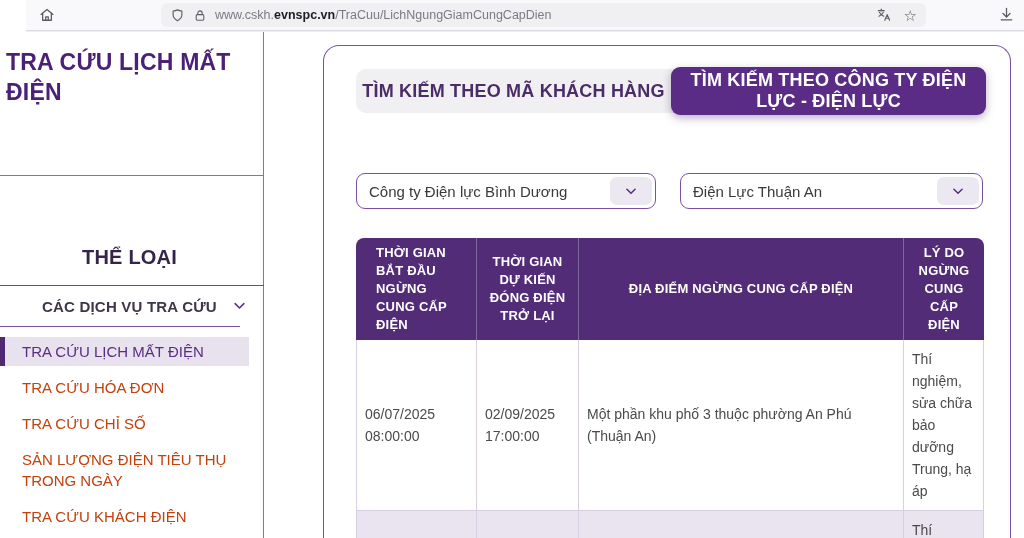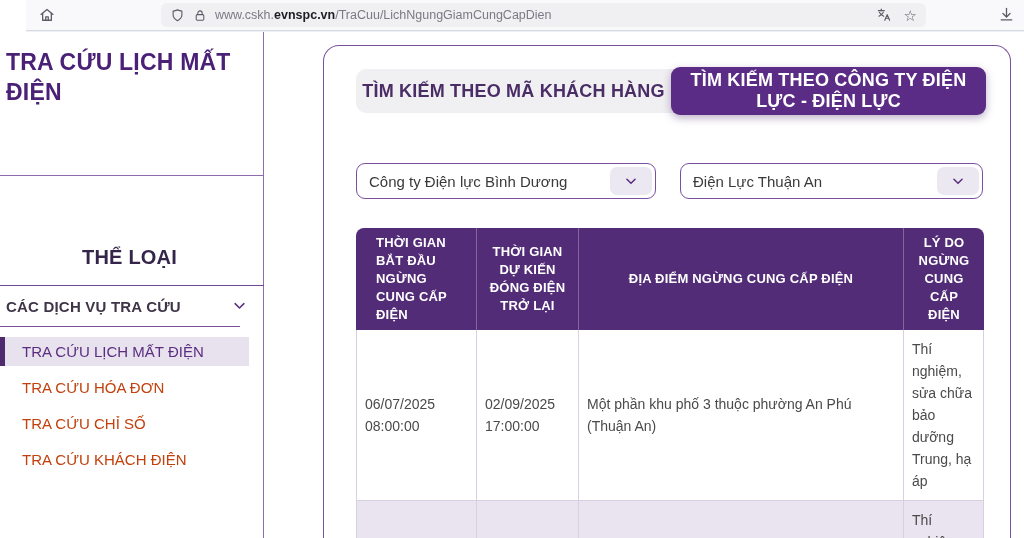--- a/index.html
+++ b/index.html
@@ -34,21 +34,21 @@
   }
   .sb-title{
     margin:0;font-size:23px;line-height:30px;font-weight:700;color:#4a2177;letter-spacing:.2px;
   }
   .sb-hr{border:0;border-top:1px solid #8f6cae;margin:0 0 0 -6px;width:264px;}
   .hr1{margin-top:68px;}
   .sb-cat{margin:70px 0 0 0;font-size:20px;font-weight:700;color:#35254a;letter-spacing:.2px;text-align:center;}
   .hr2{margin-top:16px;border-top-color:#6f4992;}
   .sb-group{
     margin-top:12px;display:flex;align-items:flex-start;justify-content:space-between;
-    padding-right:6px;cursor:pointer;
+    padding-right:6px;cursor:pointer;margin-left:36px;
   }
   .sb-group-label{font-size:15px;font-weight:700;color:#3f3548;letter-spacing:.2px;}
   .hr3{margin-top:11px;width:240px;border-top-color:#7a4f9e;}
   .sb-menu{margin-top:10px;}
   .sb-item{
     font-size:15px;color:#c2410c;line-height:21px;
     padding:4px 0 4px 16px;margin-bottom:7px;cursor:pointer;
   }
   .sb-item.active{
     margin-left:-6px;padding-left:17px;width:227px;
@@ -72,20 +72,21 @@
   .tab.active{
     background:#5b2c85;color:#fff;border-radius:9px;margin:-2px -2px -2px 0;
     box-shadow:0 3px 8px rgba(60,30,95,.35);
   }
   
   .selects{display:flex;gap:24px;margin-top:50px;}
   .select{
     position:relative;height:36px;box-sizing:border-box;border:1.6px solid #7b4fa0;border-radius:9px;
     display:flex;align-items:center;padding-left:12px;font-size:15px;color:#3a3a3a;cursor:pointer;
     background:#fff;
+    margin-top:10px;
   }
   .select-1{width:300px;}
   .select-2{width:303px;}
   .chev-box{
     position:absolute;right:3px;top:3px;bottom:3px;width:42px;background:#ece8f1;border-radius:7px;
     display:flex;align-items:center;justify-content:center;color:#5b2d81;
   }
   
   .outage-table{margin-top:29px;width:628px;border-collapse:separate;border-spacing:0;table-layout:fixed;}
   .outage-table col.c1{width:120px;} .outage-table col.c2{width:102px;}
@@ -161,20 +162,21 @@
       <span class="sb-group-label">CÁC DỊCH VỤ TRA CỨU</span>
       <svg class="icon" width="15" height="15" viewBox="0 0 24 24" fill="none" stroke="#5b2d81" stroke-width="2.4" stroke-linecap="round" stroke-linejoin="round">
         <polyline points="5,9 12,16 19,9"></polyline>
       </svg>
     </div>
     <hr class="sb-hr hr3">
     <nav class="sb-menu">
       <div class="sb-item active">TRA CỨU LỊCH MẤT ĐIỆN</div>
       <div class="sb-item">TRA CỨU HÓA ĐƠN</div>
       <div class="sb-item">TRA CỨU CHỈ SỐ</div>
+      <div class="sb-item">SẢN LƯỢNG ĐIỆN TIÊU THỤ TRONG NGÀY</div>
       <div class="sb-item">TRA CỨU KHÁCH ĐIỆN</div>
     </nav>
   </aside>
 
   <main class="main">
     <div class="card">
 
       <div class="tabs">
         <div class="tab">TÌM KIẾM THEO MÃ KHÁCH HÀNG</div>
         <div class="tab active">TÌM KIẾM THEO CÔNG TY ĐIỆN LỰC - ĐIỆN LỰC</div>

